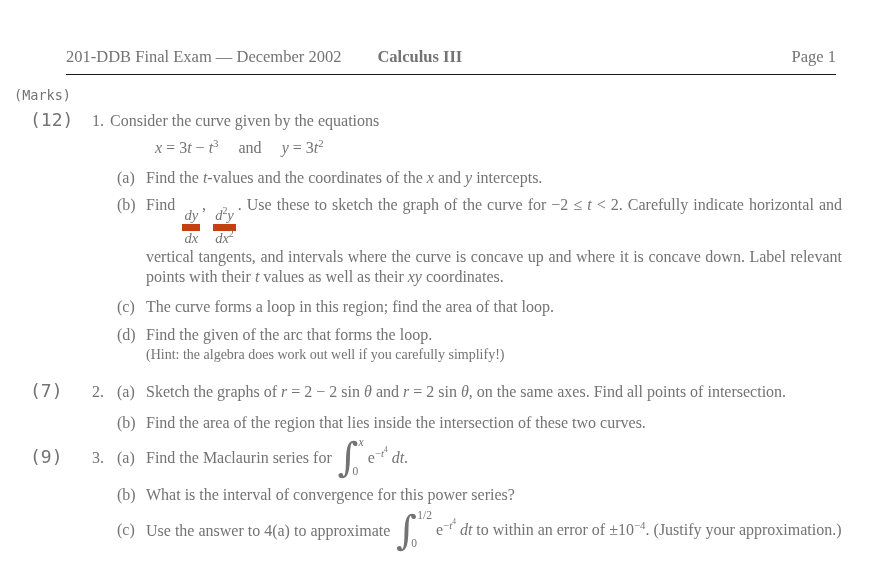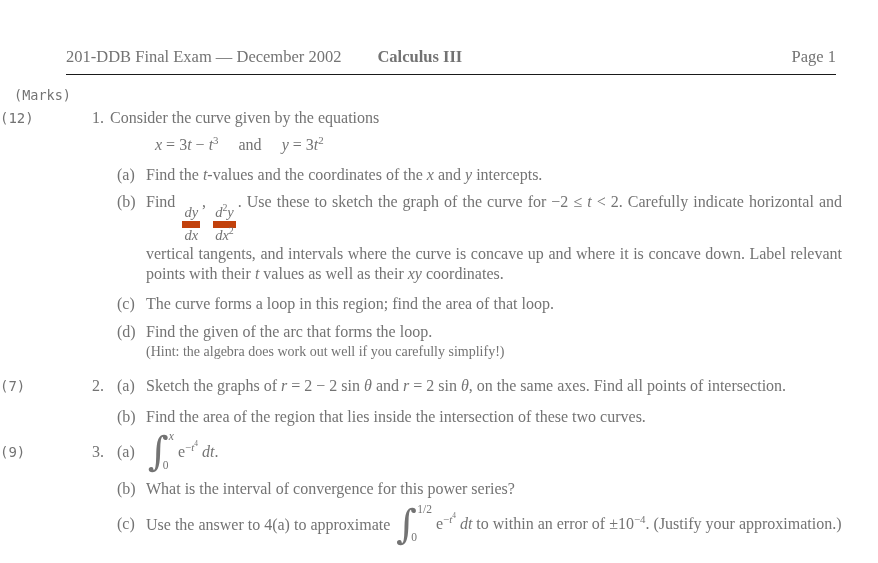--- a/index.html
+++ b/index.html
@@ -30,23 +30,24 @@
 
   
   .marks-heading {
     margin: 12px 0 0 14px;
     font-family: "DejaVu Sans Mono", monospace;
     font-size: 13.5px;
   }
   .c-marks {
     flex: none;
     width: 92px;
+    padding-left: 30px;
     box-sizing: border-box;
     font-family: "DejaVu Sans Mono", monospace;
-    font-size: 14px;
+    font-size: 18px;
   }
   
   .question { margin-right: 36px; }
   .row { display: flex; align-items: baseline; }
   .c-num { flex: none; width: 25px; }
   .c-num.narrow { width: 18px; }
   .c-lab { flex: none; width: 29px; }
   .c-text { flex: 1; text-align: justify; }
 
   .eq-row { margin-left: 155px; margin-top: 6px; }
@@ -181,21 +182,21 @@
       <span class="c-lab">(b)</span>
       <span class="c-text"><span>Find the area of the region that lies inside the intersection of these two curves.</span></span>
     </div>
   </section>
 
   <section class="question">
     <div class="row q3-top">
       <span class="c-marks">(9)</span>
       <span class="c-num">3.</span>
       <span class="c-lab">(a)</span>
-      <span class="c-text"><span class="integral">
+      <span class="c-text"><span><span>Find the Maclaurin series for </span></span><span class="integral">
             <span class="int-sign">∫</span>
             <span class="int-lims">
               <span class="int-sup"><span class="i">x</span></span>
               <span class="int-sub"><span>0</span></span>
             </span>
           </span><span><span>e</span><span class="sup"><span>−</span><span class="i">t</span><span class="sup">4</span></span><span> </span><span class="i">dt</span><span>.</span></span></span>
     </div>
     <div class="row q3b">
       <span class="c-marks"></span>
       <span class="c-num"></span>

